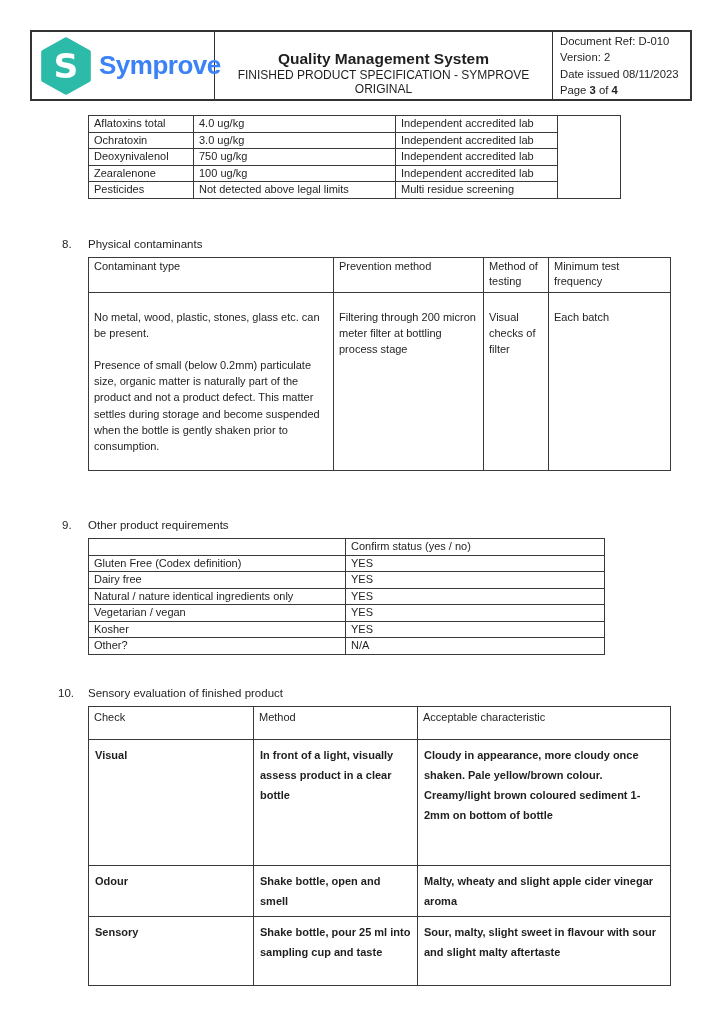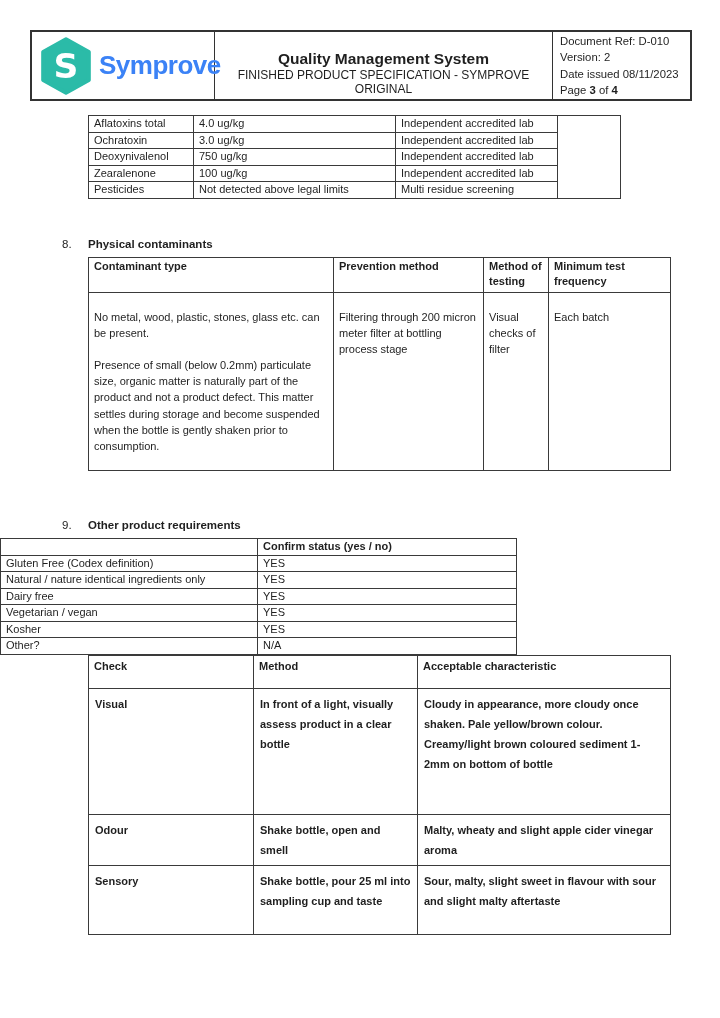--- a/index.html
+++ b/index.html
@@ -29,45 +29,45 @@
   .info-cell { width:137px; padding:1px 0 0 7px; font-size:11.3px; line-height:16.3px; }
   .bold { font-weight:bold; }
 
   
   table { border-collapse:collapse; table-layout:fixed; }
   td, th {
     border:1.4px solid #3a3a3a; vertical-align:top; text-align:left;
     font-size:11px; line-height:15.5px; padding:0 5px; font-weight:normal;
     overflow:hidden;
   }
-  th { font-weight:bold; }
+  th { font-weight:normal; }
 
   
   .chem-table { margin:14px 0 0 88px; width:532px; }
   .chem-table td { height:16px; }
   .chem-table .empty-col { background:#fff; }
 
   
   .section-heading { display:flex; font-size:11.5px; line-height:15px; }
   .section-heading .num { width:26px; flex:0 0 auto; }
-  .section-heading .txt { font-weight:bold; }
+  .section-heading .txt { font-weight:normal; }
   .h8 { margin:38px 0 5px 62px; }
   .h9 { margin:47px 0 5px 62px; }
   .h10 { margin:31px 0 5px 58px; }
   .h10 .num { width:30px; }
 
   
   .phys-table { margin-left:88px; width:582px; }
   .phys-table th { padding:1px 5px 2px 5px; height:32px; line-height:15.5px; }
   .phys-table td { padding:16px 5px; line-height:16.2px; }
   .phys-table .row-body td { height:146px; }
   .para2 { margin-top:16px; }
 
   
-  .req-table { width:516px; }
+  .req-table { margin-left:88px; width:516px; }
   .req-table td, .req-table th { height:16px; }
 
   
   .sens-table { margin-left:88px; width:582px;border-radius:25px; }
   .sens-table th { height:33px; padding-top:3px; }
   .sens-table td { font-weight:bold; line-height:20px; padding:5px 6px; }
   .row-visual td { height:126px; }
   .row-odour td { height:51px; }
   .row-flavour td { height:69px; }
 </style>
@@ -177,42 +177,46 @@
     <tbody>
         <tr>
       <td></td>
       <th>Confirm status (yes / no)</th>
     </tr>
     <tr>
       <td>Gluten Free (Codex definition)</td>
       <td>YES</td>
     </tr>
     <tr>
+      <td>Dairy free</td>
+      <td>YES</td>
+    </tr>
+    <tr>
       <td>Natural / nature identical ingredients only</td>
-      <td>YES</td>
-    </tr>
-    <tr>
-      <td>Dairy free</td>
       <td>YES</td>
     </tr>
     <tr>
       <td>Vegetarian / vegan</td>
       <td>YES</td>
     </tr>
     <tr>
       <td>Kosher</td>
       <td>YES</td>
     </tr>
     <tr>
       <td>Other?</td>
       <td>N/A</td>
     </tr>
   </tbody>
     </table>
 
+  <div class="section-heading h10">
+    <span class="num">10.</span>
+    <span class="txt">Sensory evaluation of finished product</span>
+  </div>
   <table class="sens-table">
     <colgroup>
         <col style="width:165px">
         <col style="width:164px">
         <col style="width:253px">
       </colgroup>
     <tbody>
         <tr>
       <th>Check</th>
       <th>Method</th>

